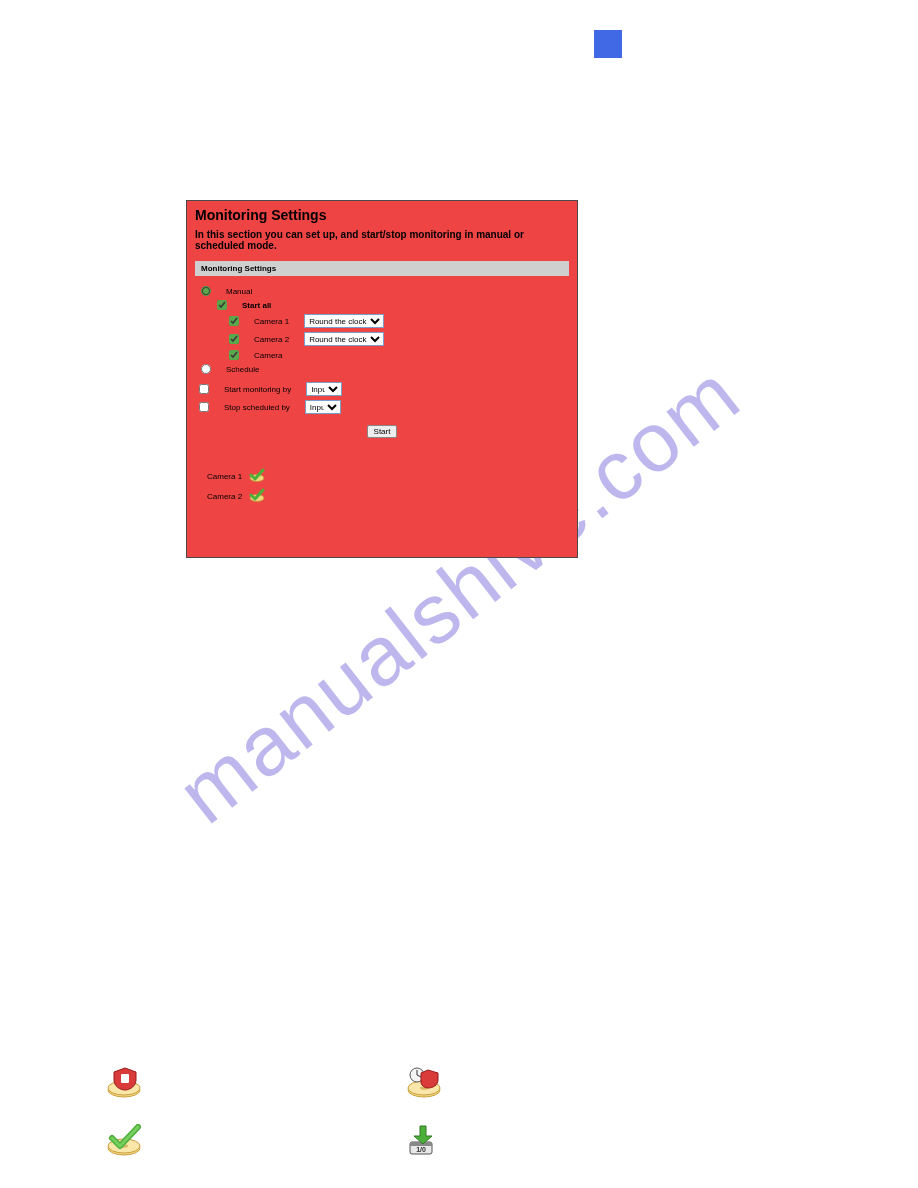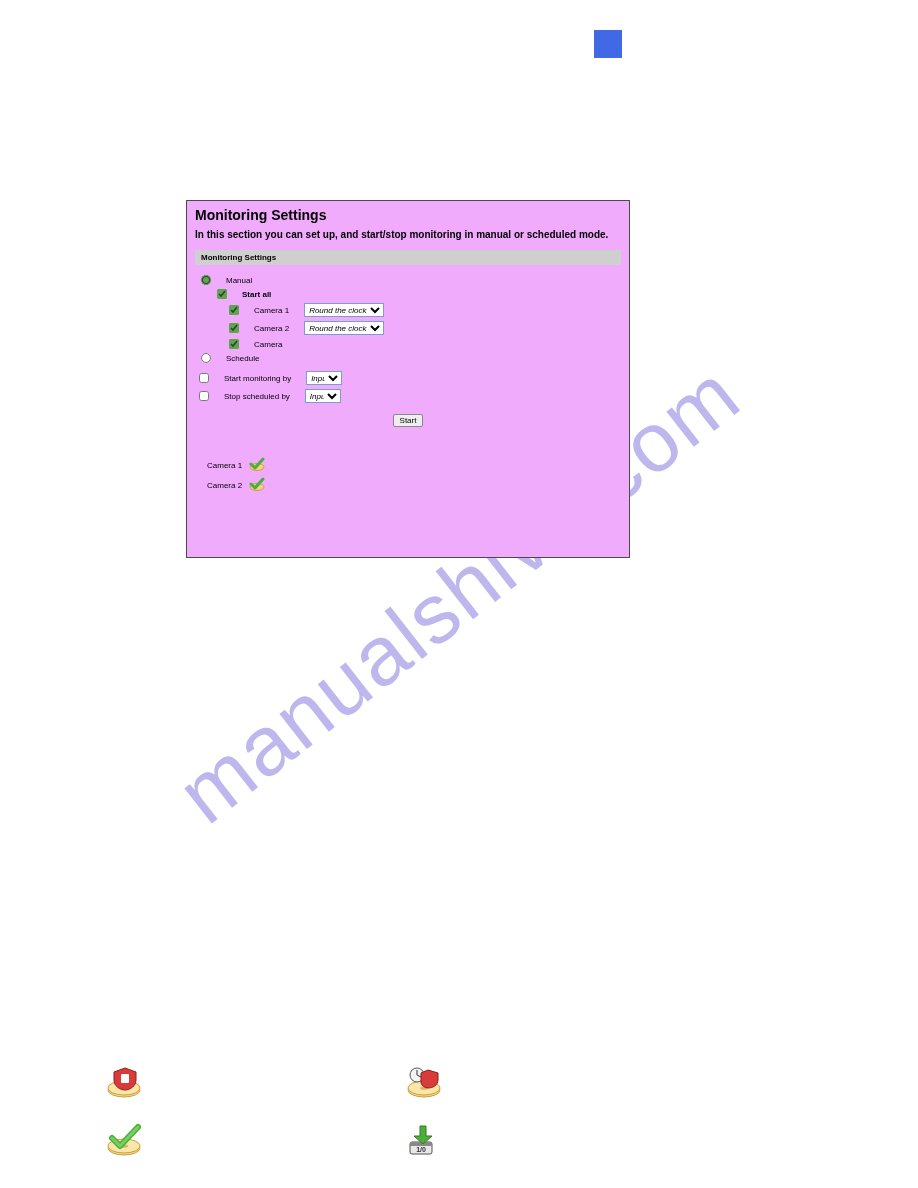--- a/index.html
+++ b/index.html
@@ -30,24 +30,24 @@
     opacity: 0.75;
     letter-spacing: 2px;
     font-weight: 400;
     pointer-events: none;
     white-space: nowrap;
   }
   .panel {
     position: absolute;
     top: 200px;
     left: 186px;
-    width: 444px;
+    width: 392px;
     height: 358px;
     border: 1px solid #4a4a4a;
-    background: #f0abfc;
+    background: #ef4444;
     box-sizing: border-box;
     padding: 6px 8px;
   }
   .panel-title {
     font-size: 14px;
     font-weight: bold;
     color: #000;
     margin: 0 0 6px 0;
   }
   .panel-desc {
@@ -82,21 +82,20 @@
     height: 10px;
     margin: 0;
     accent-color: #5aa84a;
   }
   .chk-blue { accent-color: #4a88d8; }
   .sel {
     font-size: 8px;
     height: 14px;
     border: 1px solid #7a9ec8;
     background: #fff;
-    font-style: italic;
   }
   .sel-inp {
     width: 36px;
     font-size: 8px;
     height: 14px;
     border: 1px solid #7a9ec8;
   }
   .start-btn-wrap {
     text-align: center;
     margin-top: 6px;

